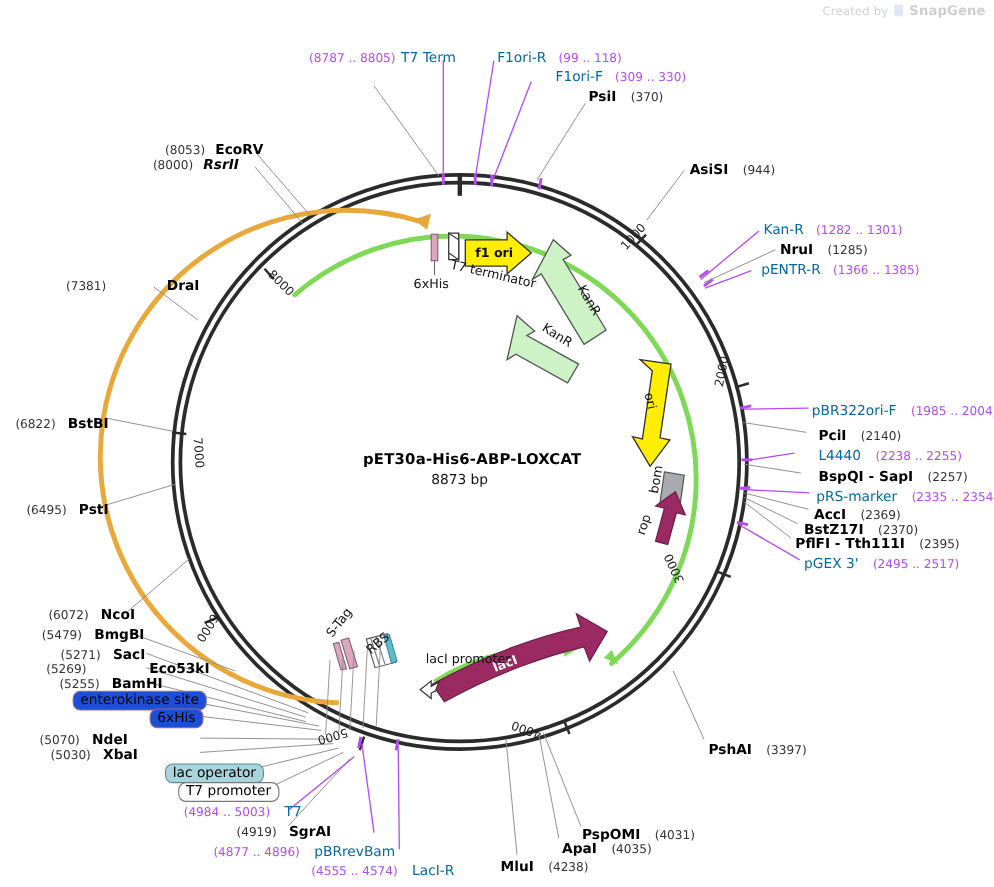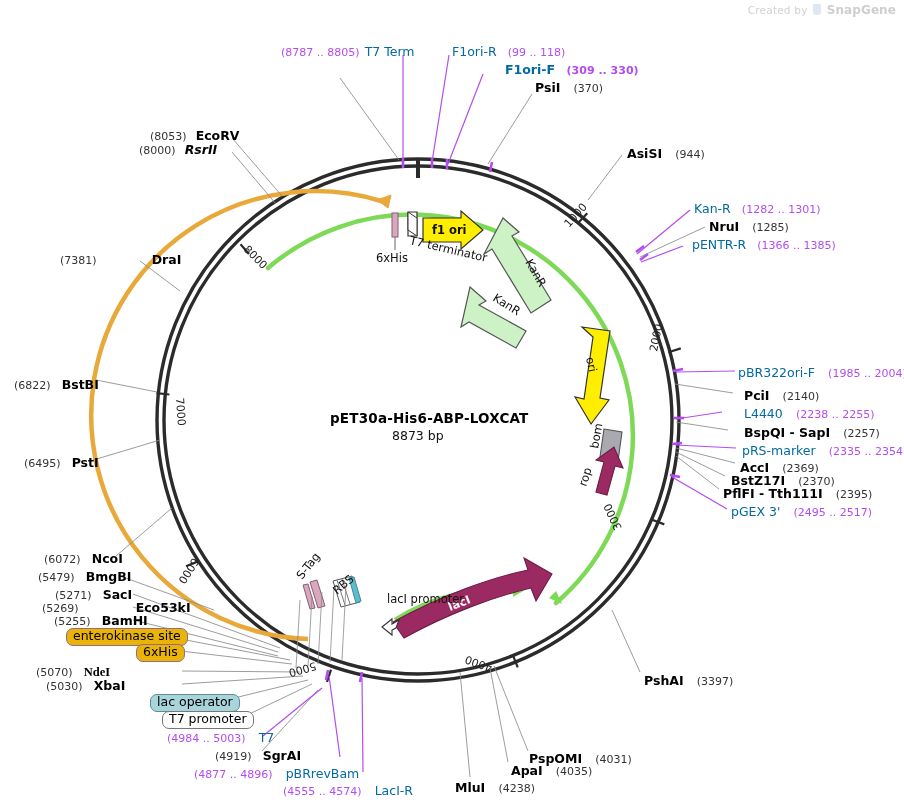--- a/index.html
+++ b/index.html
@@ -8,21 +8,21 @@
   #stage{position:absolute;inset:0;width:904px;height:806px;}
   svg#map{position:absolute;left:0;top:0;width:904px;height:806px;}
 
   
   .lbl{position:absolute;white-space:nowrap;line-height:1;}
   .enz-name{font-weight:bold;font-size:12.5px;color:#000;}
   .enz-pos{font-size:11px;color:#333;}
   .primer{font-size:12.5px;color:#0369a1;}
   .primer-pos{font-size:11px;color:#b44cf0;}
   .feat-box{font-size:12.5px;padding:1px 6px 2px 6px;border:1px solid #6b6b6b;border-radius:7px;display:inline-block;}
-  .feat-pink{background:#eab308;border-color:#9a6a80;}
+  .feat-pink{background:#1d4ed8;border-color:#9a6a80;}
   .feat-teal{background:#a8d4dc;border-color:#5f8b93;}
   .feat-white{background:#ffffff;border-color:#777;}
   .title{font-weight:bold;font-size:13.5px;letter-spacing:0.2px;}
   .subtitle{font-size:12.5px;color:#111;}
   .watermark{position:absolute;right:8px;top:3px;font-size:10.5px;color:#d2d2d2;letter-spacing:.2px;}
   .wm-sg{color:#cfcfcf;font-size:12px;font-weight:600;letter-spacing:.1px;}
   .tickno{font-size:11px;fill:#222;}
   .arclabel{font-size:11.5px;fill:#111;}
   .arclabel-w{font-size:11.5px;fill:#ffffff;font-weight:bold;}
 </style>
@@ -263,21 +263,21 @@
   <div class="lbl" style="left:281px;top:43px;">
     <span class="primer-pos">(8787 .. 8805)</span>
     <span class="primer">T7 Term</span>
   </div>
 
   <div class="lbl" style="left:452px;top:43px;">
     <span class="primer">F1ori-R</span>
     <span class="primer-pos" style="margin-left:6px;">(99 .. 118)</span>
   </div>
 
-  <div class="lbl" style="left:505px;top:61px;font-weight:bold;">
+  <div class="lbl" style="left:505px;top:61px;">
     <span class="primer">F1ori-F</span>
     <span class="primer-pos" style="margin-left:6px;">(309 .. 330)</span>
   </div>
 
   <div class="lbl" style="left:535px;top:79px;">
     <span class="enz-name">PsiI</span>
     <span class="enz-pos" style="margin-left:8px;">(370)</span>
   </div>
 
   <div class="lbl" style="left:150px;top:127px;">
@@ -405,21 +405,21 @@
   <div class="lbl" style="left:42px;top:599px;">
     <span class="enz-pos">(5269)</span>
     <span class="enz-name" style="margin-left:6px;padding-left:46px;">Eco53kI</span>
   </div>
   <div class="lbl" style="left:54px;top:612px;">
     <span class="enz-pos">(5255)</span>
     <span class="enz-name" style="margin-left:6px;">BamHI</span>
   </div>
   <div class="lbl" style="left:36px;top:663px;">
     <span class="enz-pos">(5070)</span>
-    <span class="enz-name" style="margin-left:6px;font-family:Liberation Serif, serif;">NdeI</span>
+    <span class="enz-name" style="margin-left:6px;">NdeI</span>
   </div>
   <div class="lbl" style="left:46px;top:677px;">
     <span class="enz-pos">(5030)</span>
     <span class="enz-name" style="margin-left:6px;">XbaI</span>
   </div>
 
   <div class="lbl" style="left:66px;top:627px;">
     <span class="feat-box feat-pink">enterokinase site</span>
   </div>
   <div class="lbl" style="left:136px;top:643px;">

